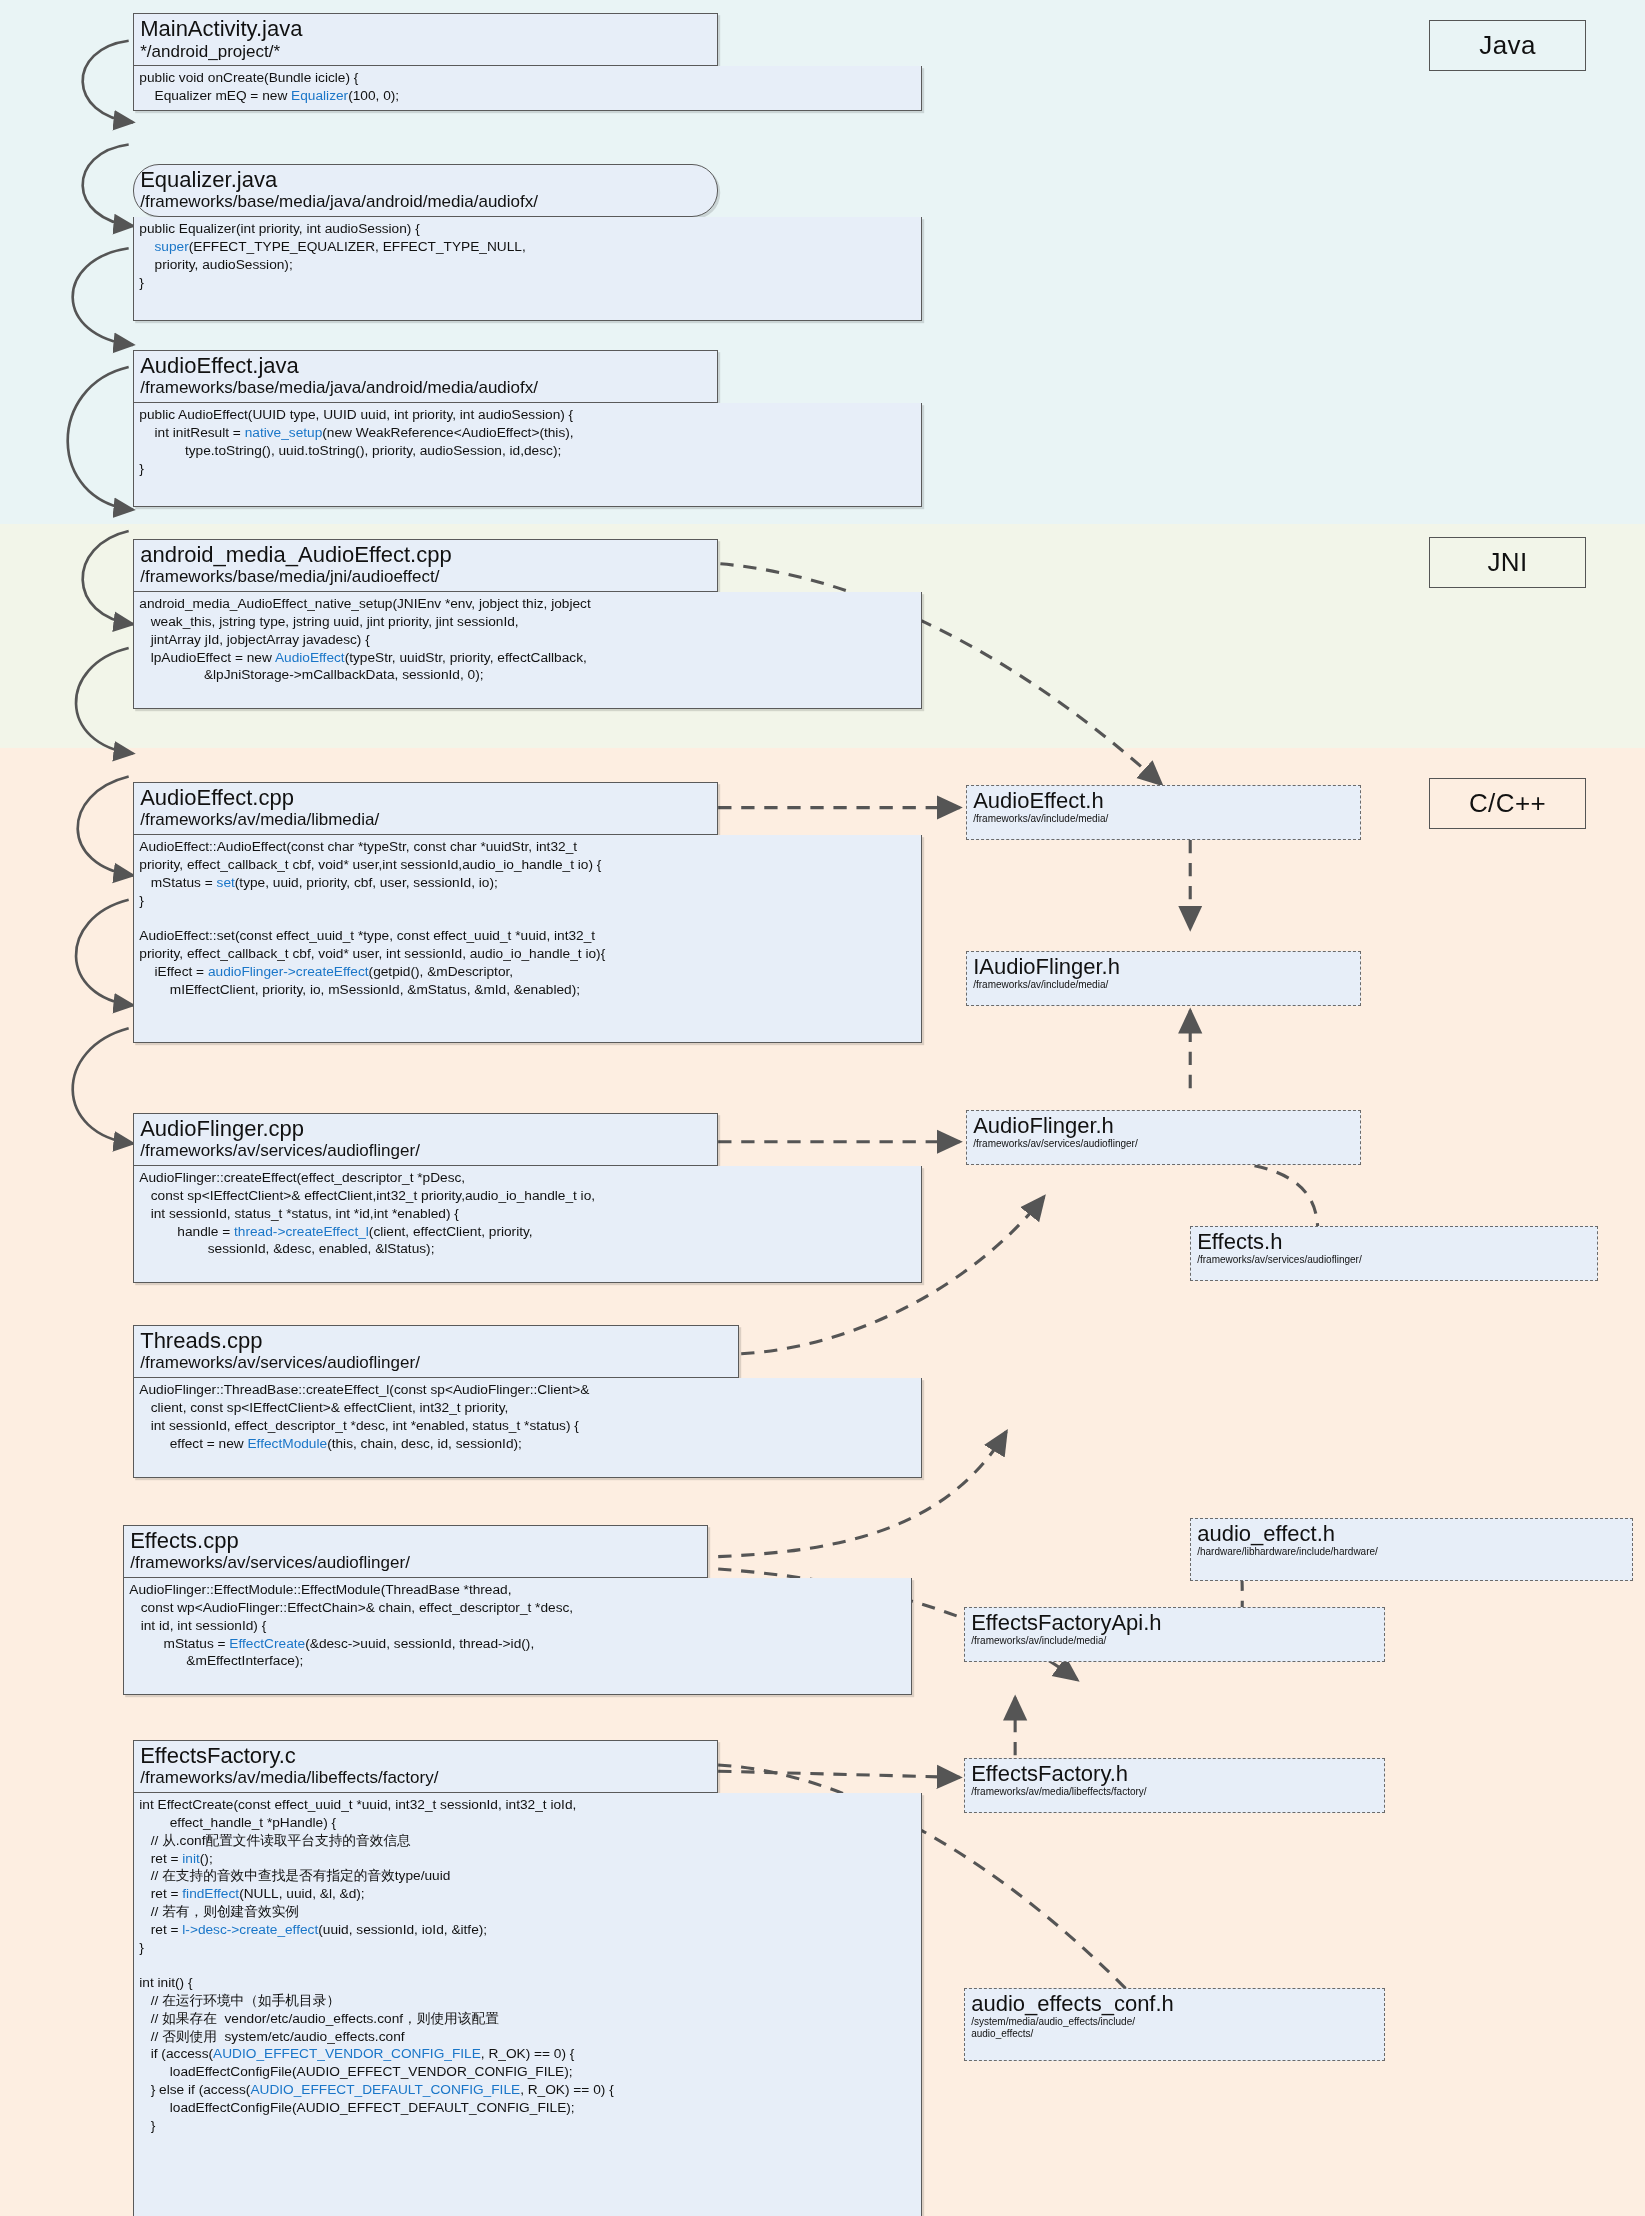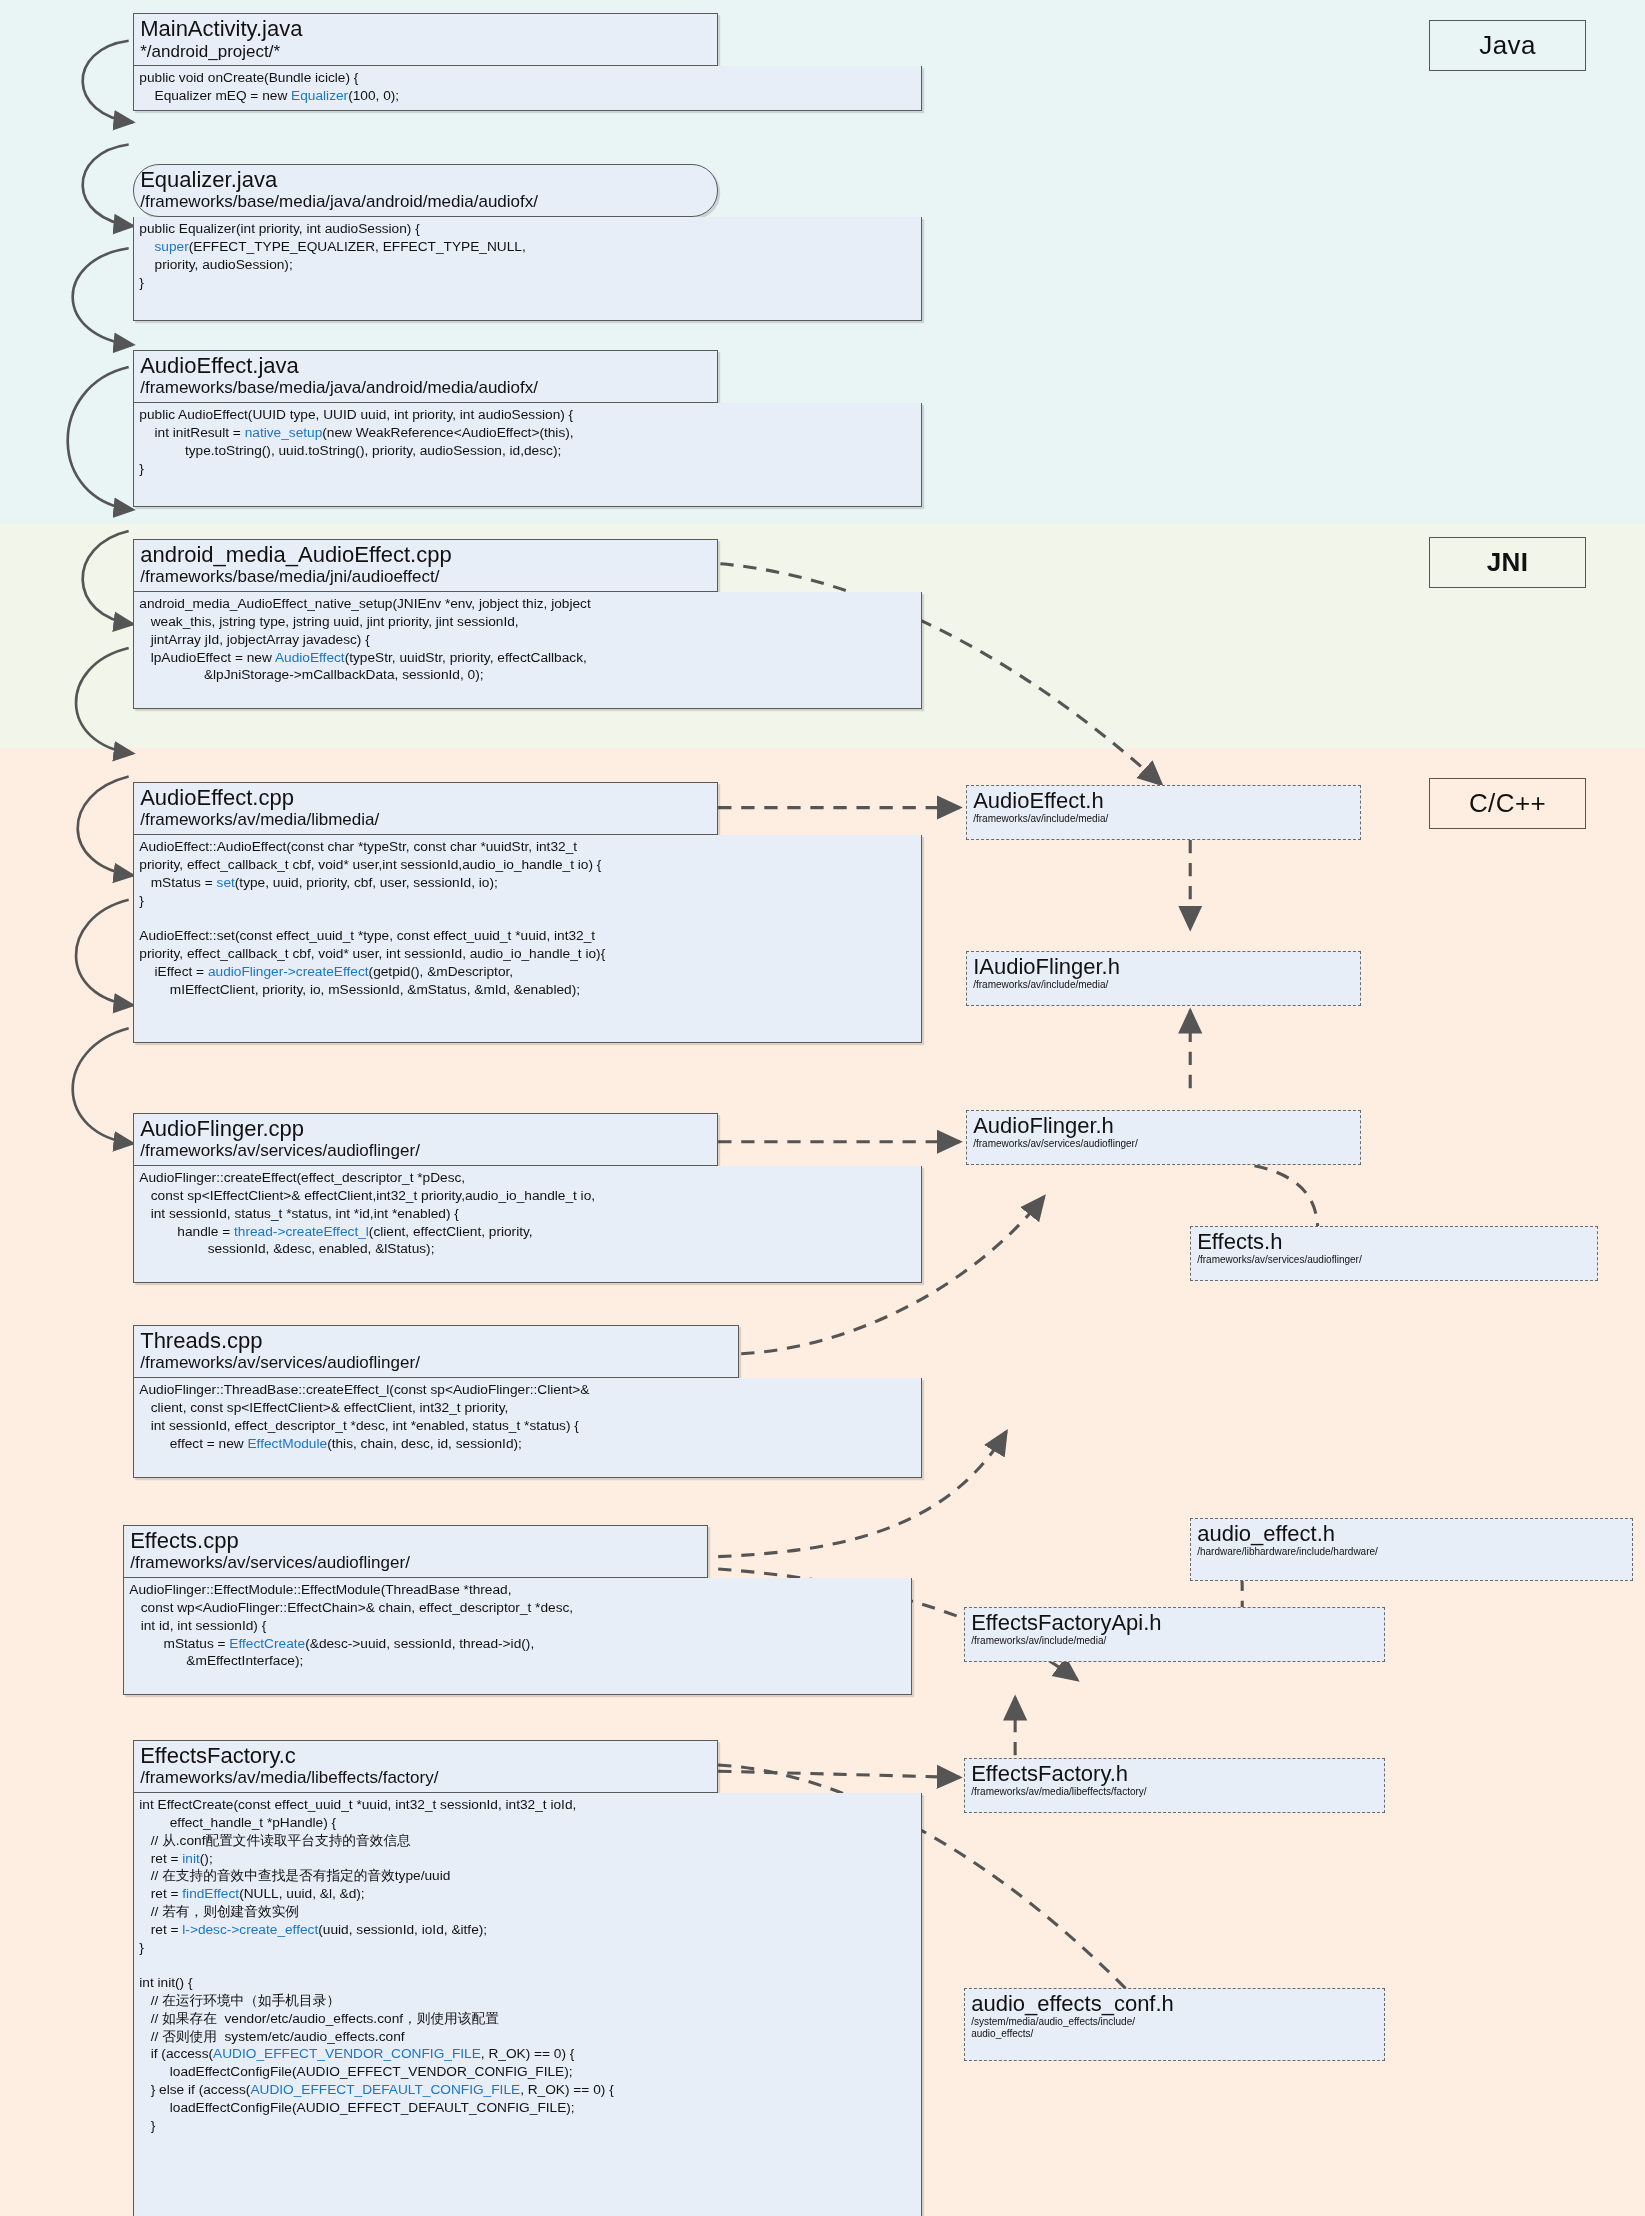--- a/index.html
+++ b/index.html
@@ -92,21 +92,21 @@
       <path d="M2685,2455 L2685,2280"></path>
       <path d="M2830,2630 C2970,2660 2980,2740 2970,2820"></path>
       <path d="M2790,3745 C2810,3640 2800,3560 2800,3490"></path>
       <path d="M2290,3960 L2290,3830"></path>
     </g>
   </svg>
 
   <div class="layer-label" id="lbl-java" style="left:1429px;top:19.5px;width:155px;height:49px;">
     <span>Java</span>
   </div>
-  <div class="layer-label" id="lbl-jni" style="left:1429px;top:537px;width:155px;height:49px;font-weight:bold;">
+  <div class="layer-label" id="lbl-jni" style="left:1429px;top:537px;width:155px;height:49px;">
     <span>JNI</span>
   </div>
   <div class="layer-label" id="lbl-cpp" style="left:1429px;top:778px;width:155px;height:49px;">
     <span>C/C++</span>
   </div>
 
   <div class="card" id="card-mainactivity" style="left:133px;top:13.3px;">
     <div class="hdr" style="width:585px;height:53px;">
       <div class="fname">MainActivity.java</div>
       <div class="fpath">*/android_project/*</div>

